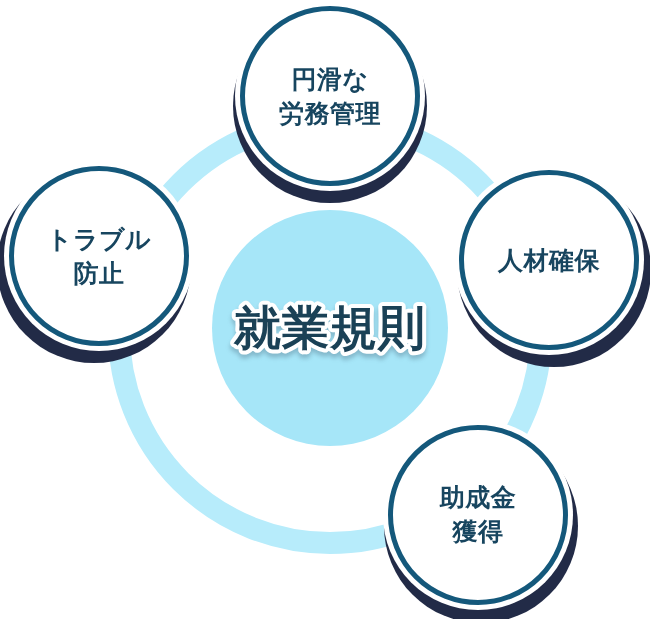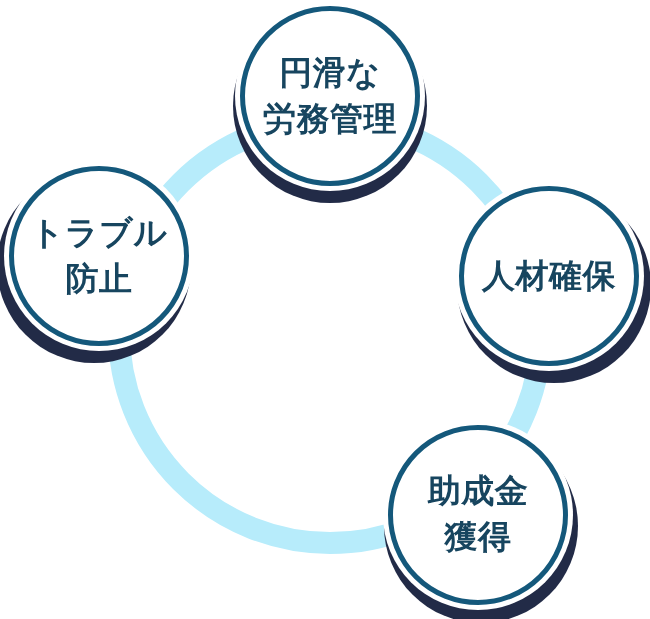--- a/index.html
+++ b/index.html
@@ -45,45 +45,50 @@
     width:180px;height:180px;
     box-sizing:border-box;
     background:#fff;
     border:5px solid var(--node-border,#14587b);
     border-radius:50%;
     display:flex;align-items:center;justify-content:center;
     text-align:center;
     z-index:3;
   }
   .node-label{
-    font-size:33px;
+    font-size:25px;
     font-weight:bold;
     line-height:1.38;
     color:var(--text,#17455f);
     white-space:pre-line;
     letter-spacing:0.5px;
   }
   .node-top{left:240px;top:6px;
     box-shadow:0 0 0 5px #fff, 0 10px 0 7px var(--node-shadow,#222b47);}
-  .node-right{left:459px;top:186px;
+  .node-right{left:459px;top:170px;
     box-shadow:0 0 0 5px #fff, 5px 10px 0 7px var(--node-shadow,#222b47);}
   .node-bottom-right{left:388px;top:425px;
     box-shadow:0 0 0 5px #fff, 3px 11px 0 7px var(--node-shadow,#222b47);font-family:Liberation Serif, serif;}
   .node-bottom-left{left:84px;top:427px;
     box-shadow:0 0 0 5px #fff, -3px 11px 0 7px var(--node-shadow,#222b47);}
   .node-left{left:9px;top:166px;
     box-shadow:0 0 0 5px #fff, -5px 10px 0 7px var(--node-shadow,#222b47);}
 </style>
 </head>
 <body>
 
 <div class="canvas">
 
   <div class="ring"></div>
 
+  <div class="center-circle">
+    <svg class="center-label-svg" viewBox="0 0 236 236">
+      <text x="118" y="134" text-anchor="middle" font-size="47" letter-spacing="1" fill="#1a4156" stroke="#ffffff" stroke-width="8" stroke-linejoin="round" paint-order="stroke">就業規則</text>
+    </svg>
+  </div>
 
   <div class="node node-top">
     <span class="node-label">円滑な
 労務管理</span>
   </div>
 
   <div class="node node-right">
     <span class="node-label">人材確保</span>
   </div>
 

